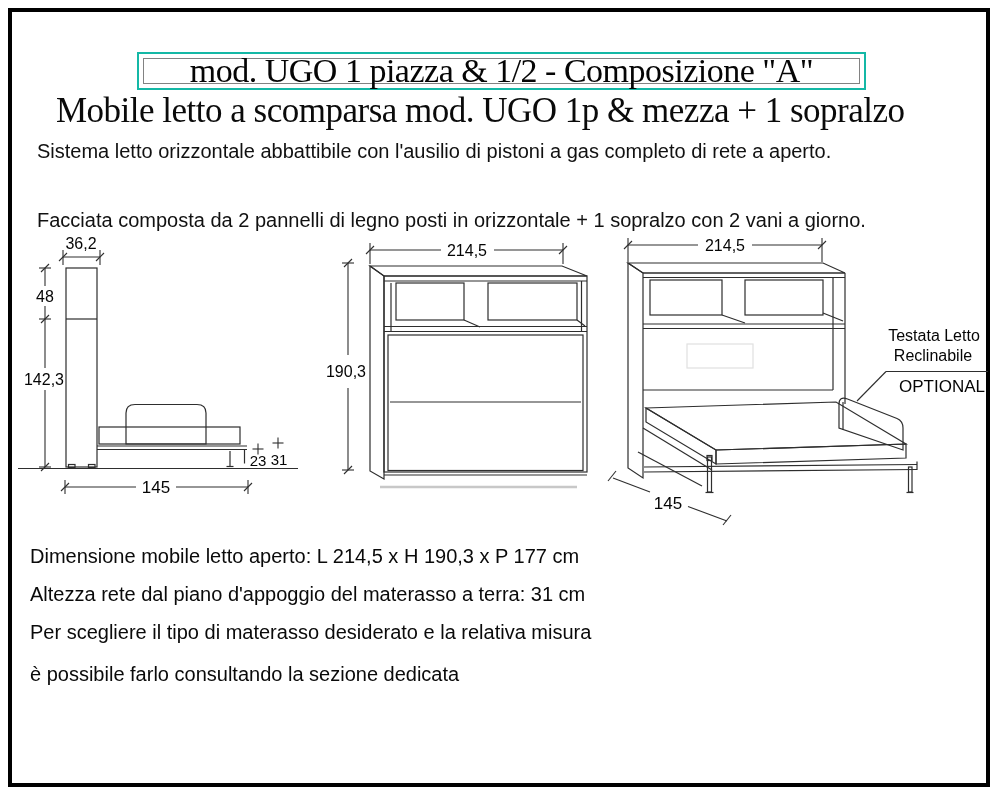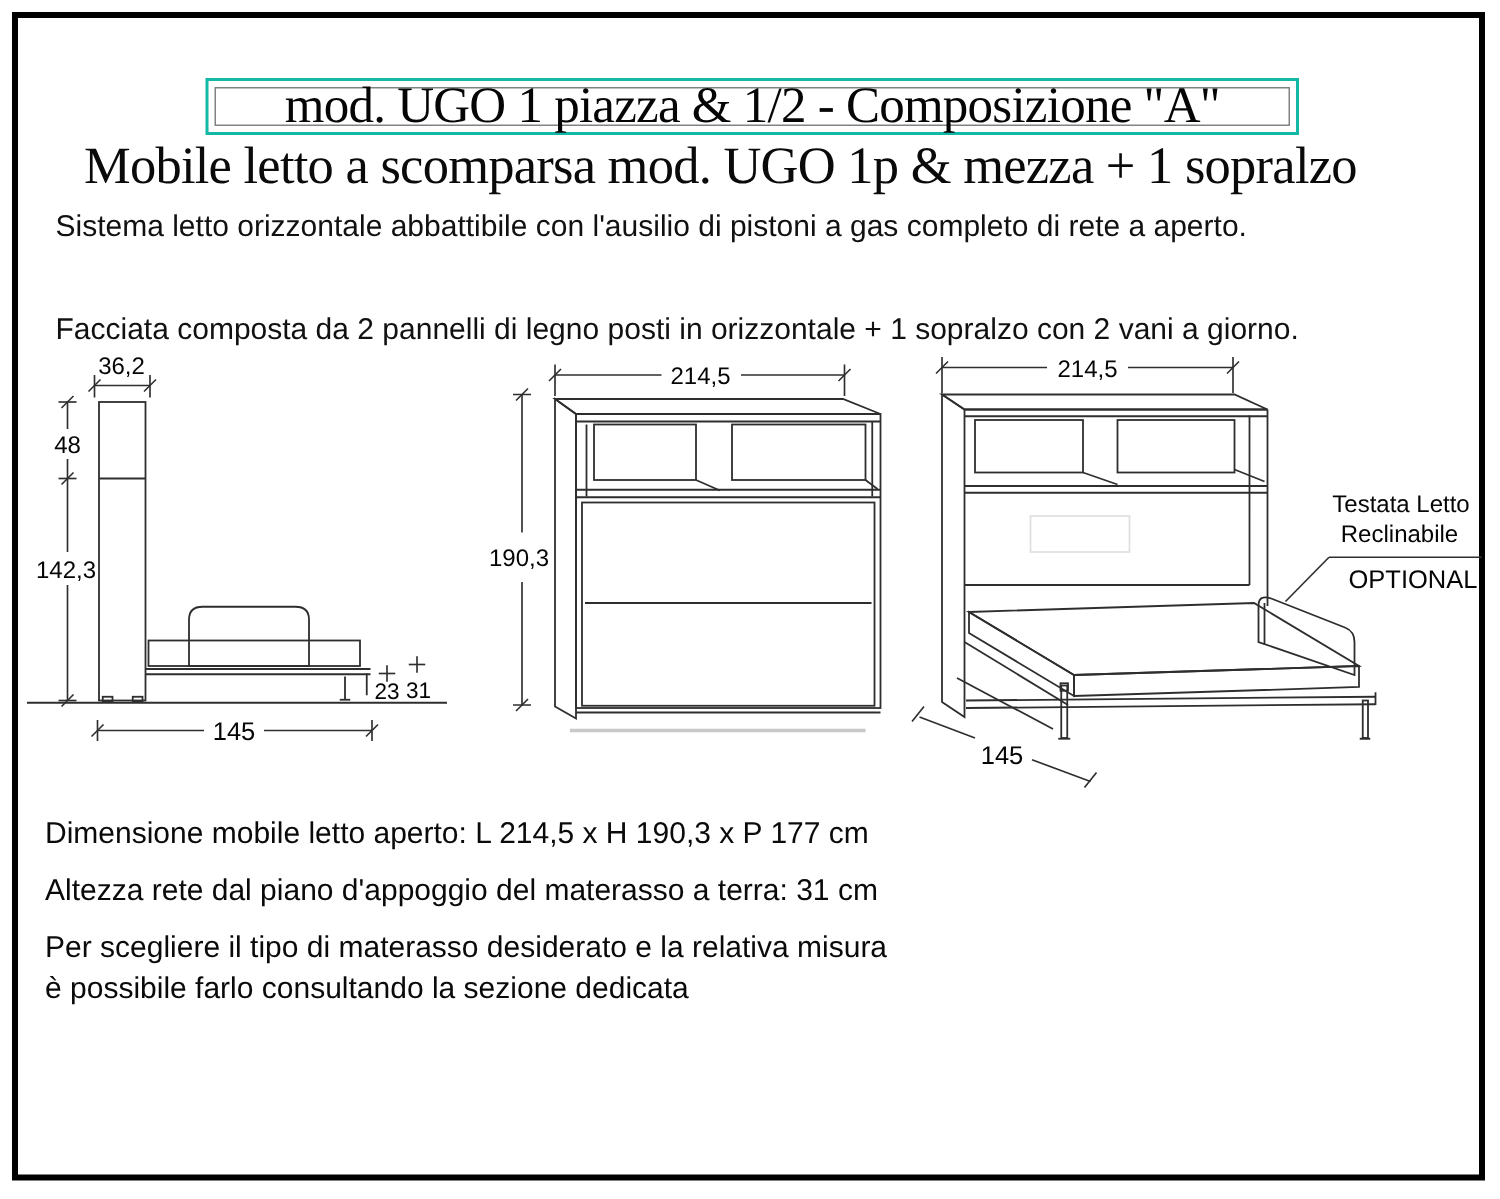--- a/index.html
+++ b/index.html
@@ -45,21 +45,21 @@
   .thick { stroke:#000; stroke-width:2.8; }
   .dimg line { stroke:#2e2e2e; stroke-width:1.1; fill:none; }
   text.dim {
     font-family:"Liberation Sans", sans-serif; font-size:16px; fill:#050505;
     stroke:none;
   }
   text.dim15 { font-size:15px; }
   text.dim17 { font-size:17px; }
   .specs { position:absolute; left:30px; top:546px; width:930px; }
   .specs p { font-size:20px; color:#0a0a0a; line-height:20px; margin:0 0 18px 0; white-space:nowrap; }
-  .specs p.tight { margin-bottom:7px; }
+  .specs p.tight { margin-bottom:22px; }
 </style>
 </head>
 <body>
 
 <div class="page">
   <div class="page-border"></div>
 
   <div class="title-box">
     <div class="title-box-inner">
       <span class="title-text">mod. UGO 1 piazza &amp; 1/2 - Composizione "A"</span>

